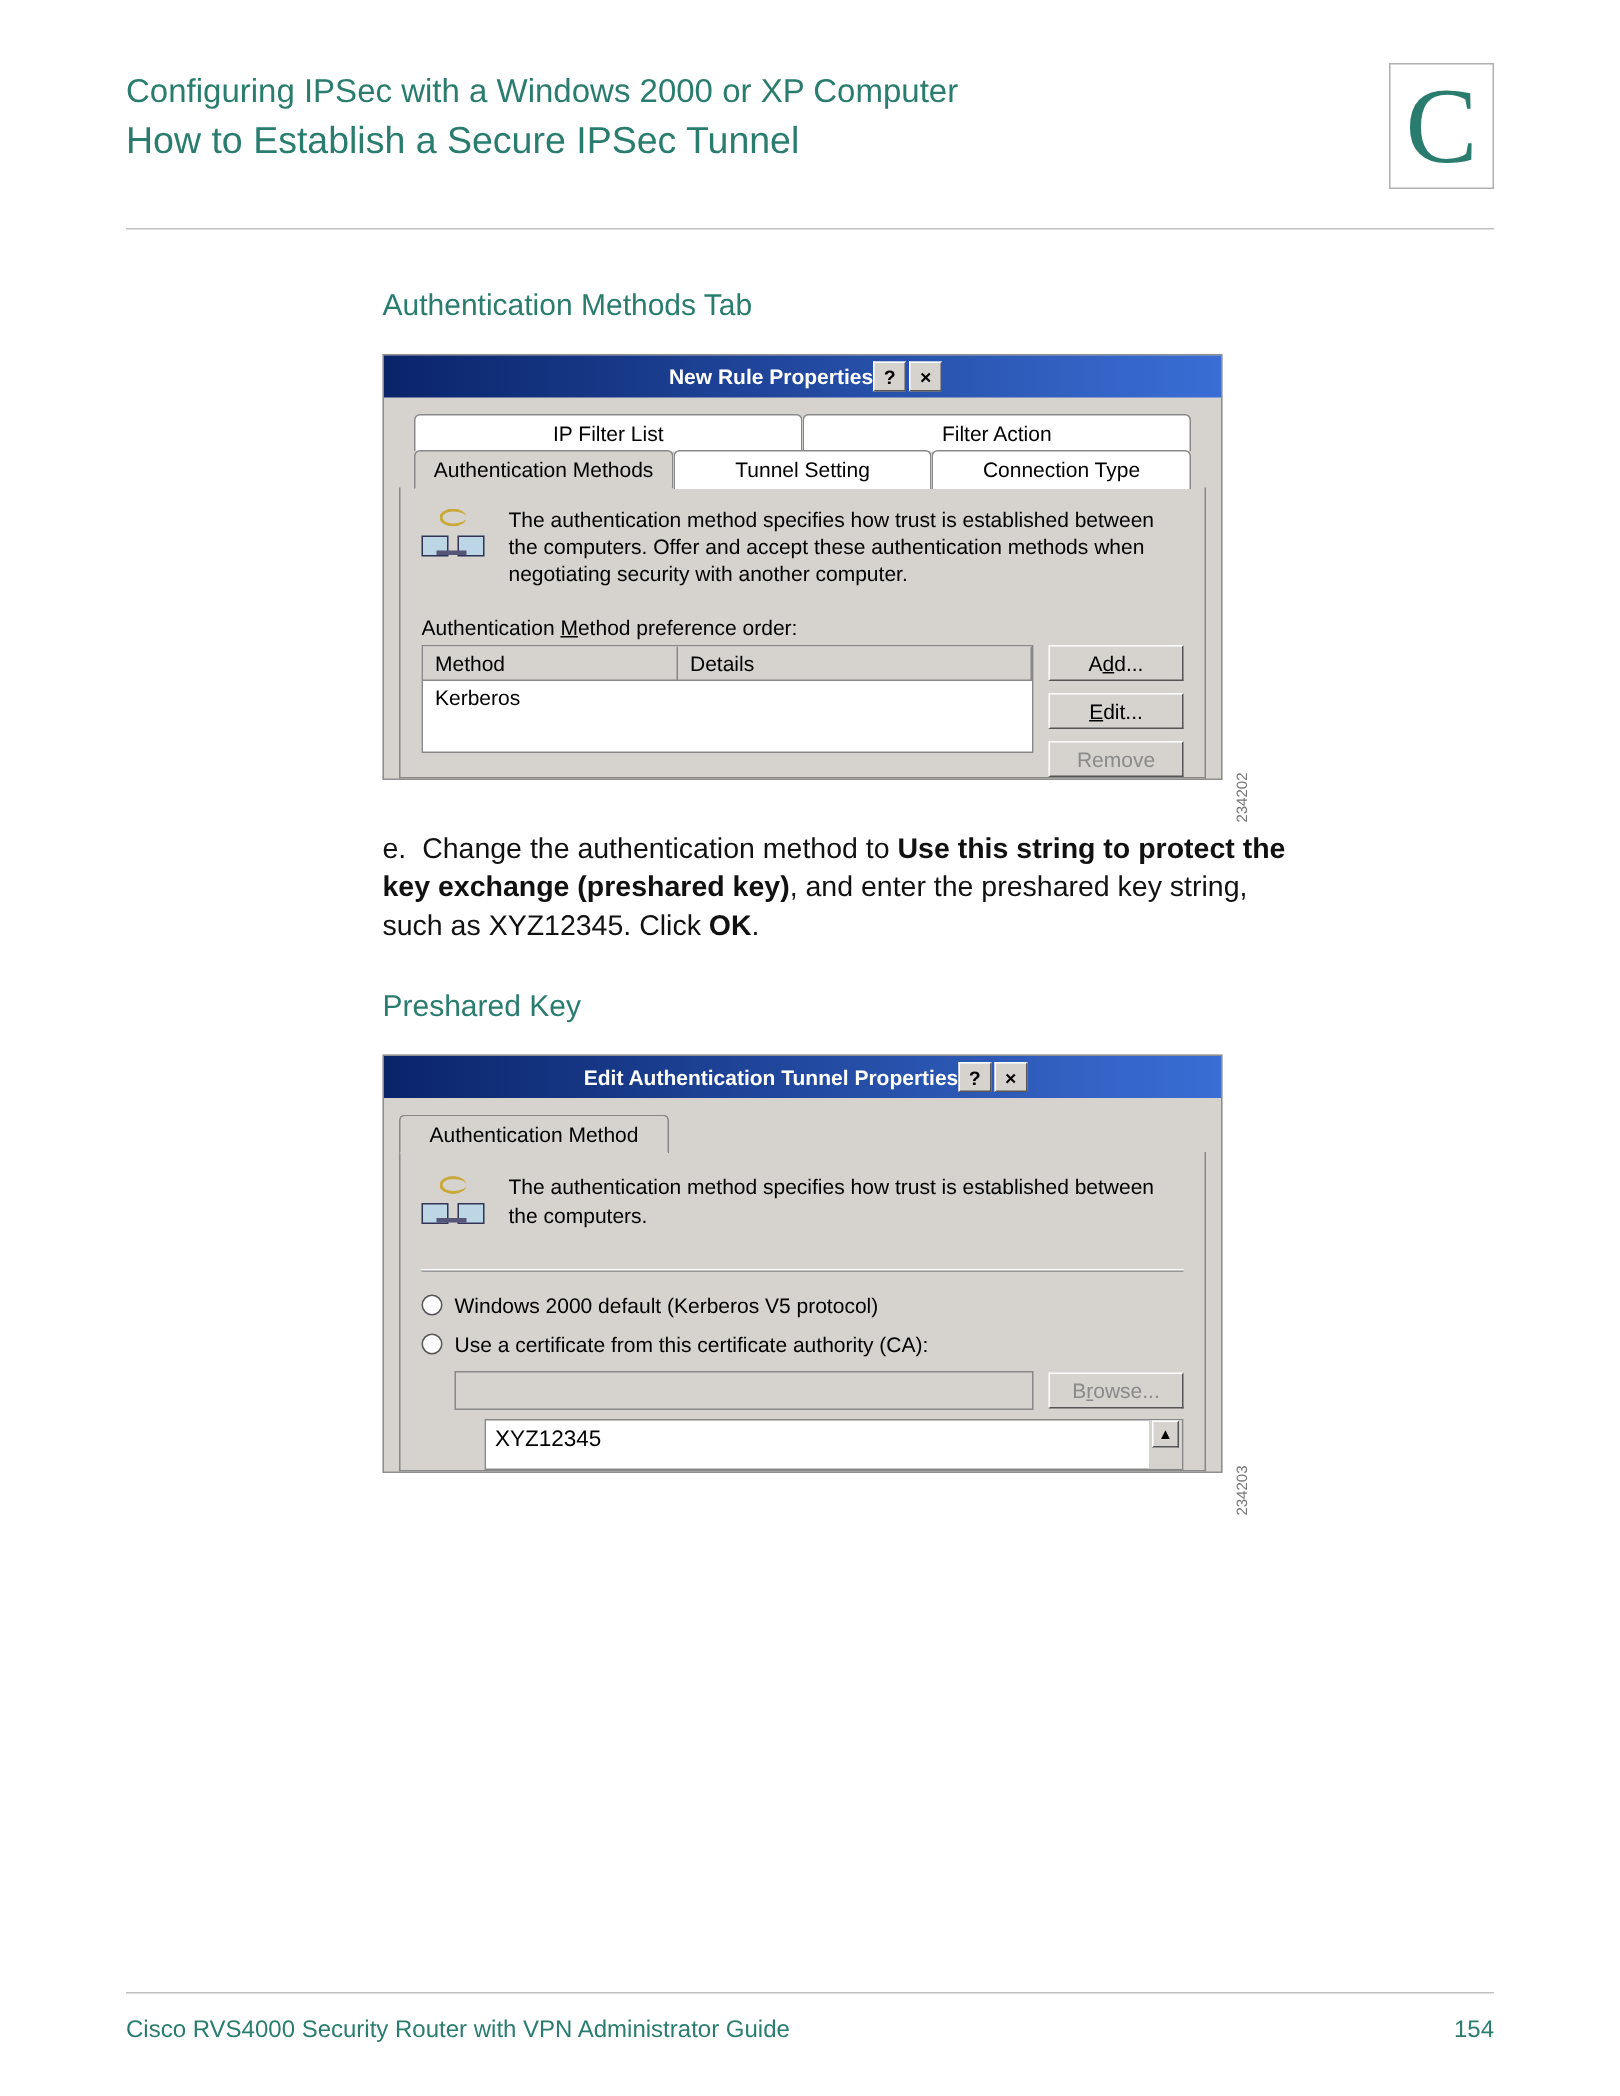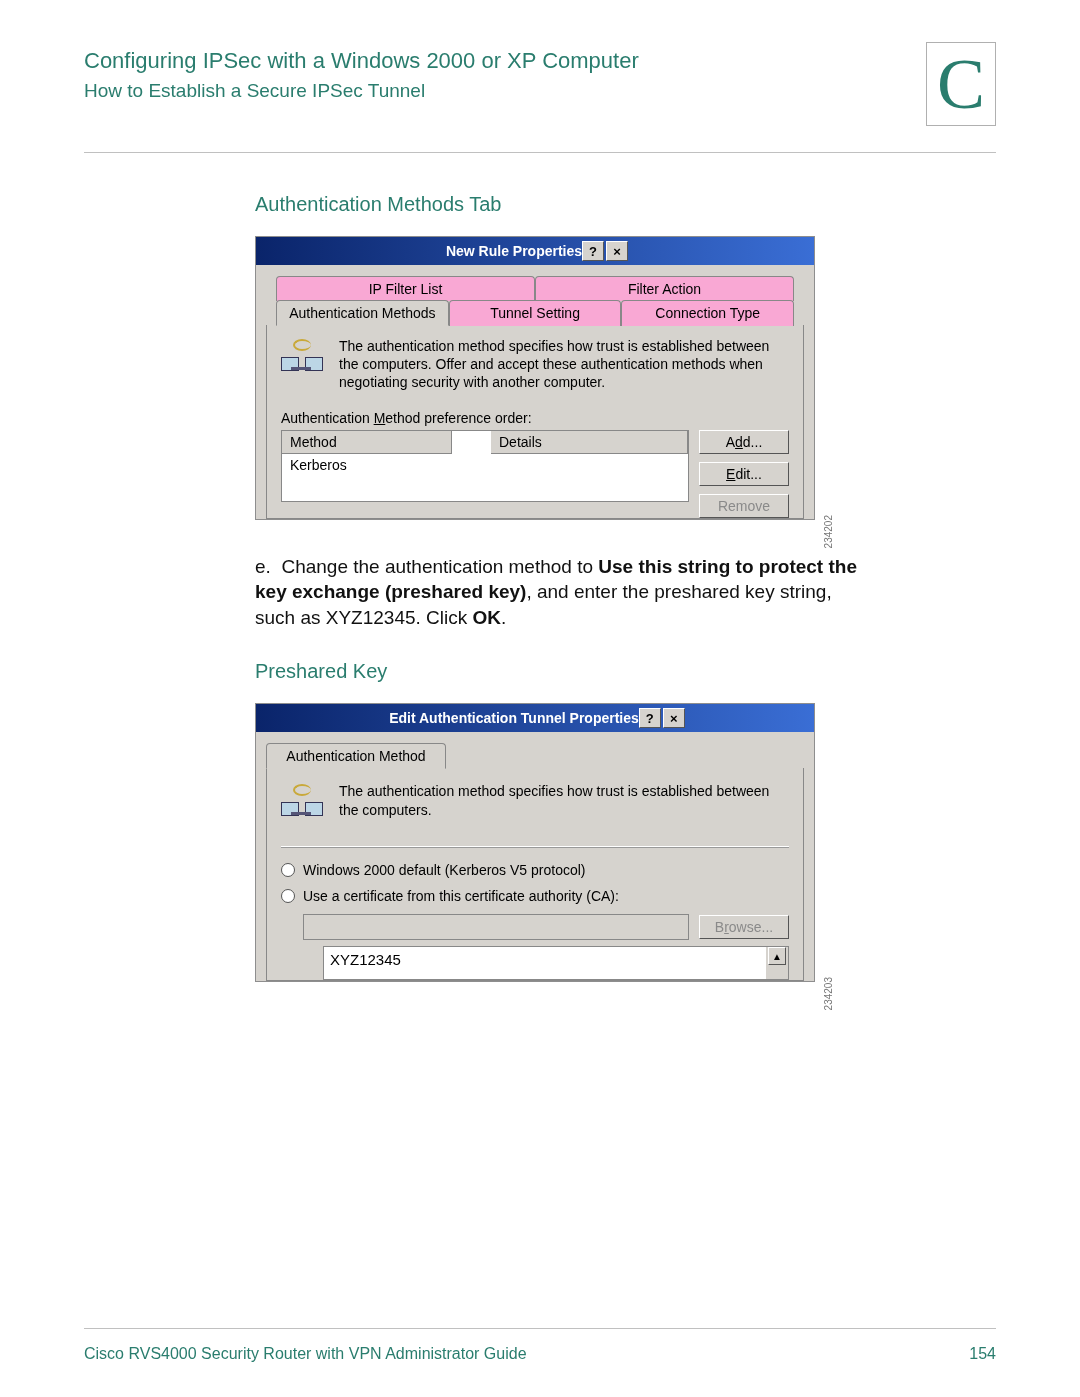--- a/index.html
+++ b/index.html
@@ -12,21 +12,21 @@
     color: #333;
   }
   .header {
     padding: 48px 84px 0 84px;
     display: flex;
     justify-content: space-between;
     align-items: flex-start;
   }
   .header-text { flex: 1; }
   .header-title { color: #2a7d6e; font-size: 22px; font-weight: normal; }
-  .header-sub { color: #2a7d6e; font-size: 19px; margin-top: 6px; }
+  .header-sub { color: #2a7d6e; font-size: 25px; margin-top: 6px; }
   .appendix-box {
     border: 1px solid #b0b0b0;
     color: #2a7d6e;
     font-size: 72px;
     font-family: "Times New Roman", serif;
     width: 70px; height: 84px;
     display: flex; align-items: center; justify-content: center;
     margin-top: -6px;
   }
   .hr { border: none; border-top: 1px solid #c0c0c0; margin: 26px 84px 0 84px; }
@@ -59,21 +59,21 @@
     border-right-color:#555; border-bottom-color:#555;
     display:flex;align-items:center;justify-content:center;
     font-family: Arial; font-size: 13px; font-weight:bold; color:#000;
   }
   .tabs {
     display: flex; flex-wrap: wrap; margin: 10px 10px 0 10px;
     font-size: 14px;
   }
   .tab {
     border: 1px solid #888; border-bottom: none;
-    background: #f9a8d4;
+    background: #ffffff;
     padding: 4px 0; text-align:center;
     border-radius: 4px 4px 0 0;
     position: relative; top: 1px;
   }
   .tab.active { background:#d6d3ce; z-index:2; border-bottom:1px solid #d6d3ce;}
   .tabrow1 .tab { width: 50%; }
   .tabrow2 { margin-top: -1px; justify-content: flex-end; }
   .tabrow2 .tab { width: 33.33%; }
   .tab-underline { text-decoration: underline; }
 
@@ -100,21 +100,21 @@
   }
   .net-icon .link {
     position:absolute; left:10px; top:30px; width:20px; height:3px; background:#557;
   }
 
   .pref-label { font-size:14px; margin-bottom:4px; }
   .method-list {
     border:1px solid #888; background:#fff; height:72px; overflow:hidden;
     position:relative; margin-bottom:0;
   }
-  .method-header { display:flex;gap:39px; }
+  .method-header { display:flex; }
   .method-header .colh {
     background:#d6d3ce; border-right:1px solid #888; border-bottom:1px solid #888;
     padding:3px 8px; font-size:14px;
   }
   .method-header .colh.method { width:170px;}
   .method-header .colh.details { flex:1; }
   .method-row { display:flex; padding:3px 8px; }
   .list-and-buttons { display:flex; gap:10px; }
   .list-side { flex:1; }
   .btn-col { display:flex; flex-direction:column; gap:8px; width:90px; padding-top:0;}

